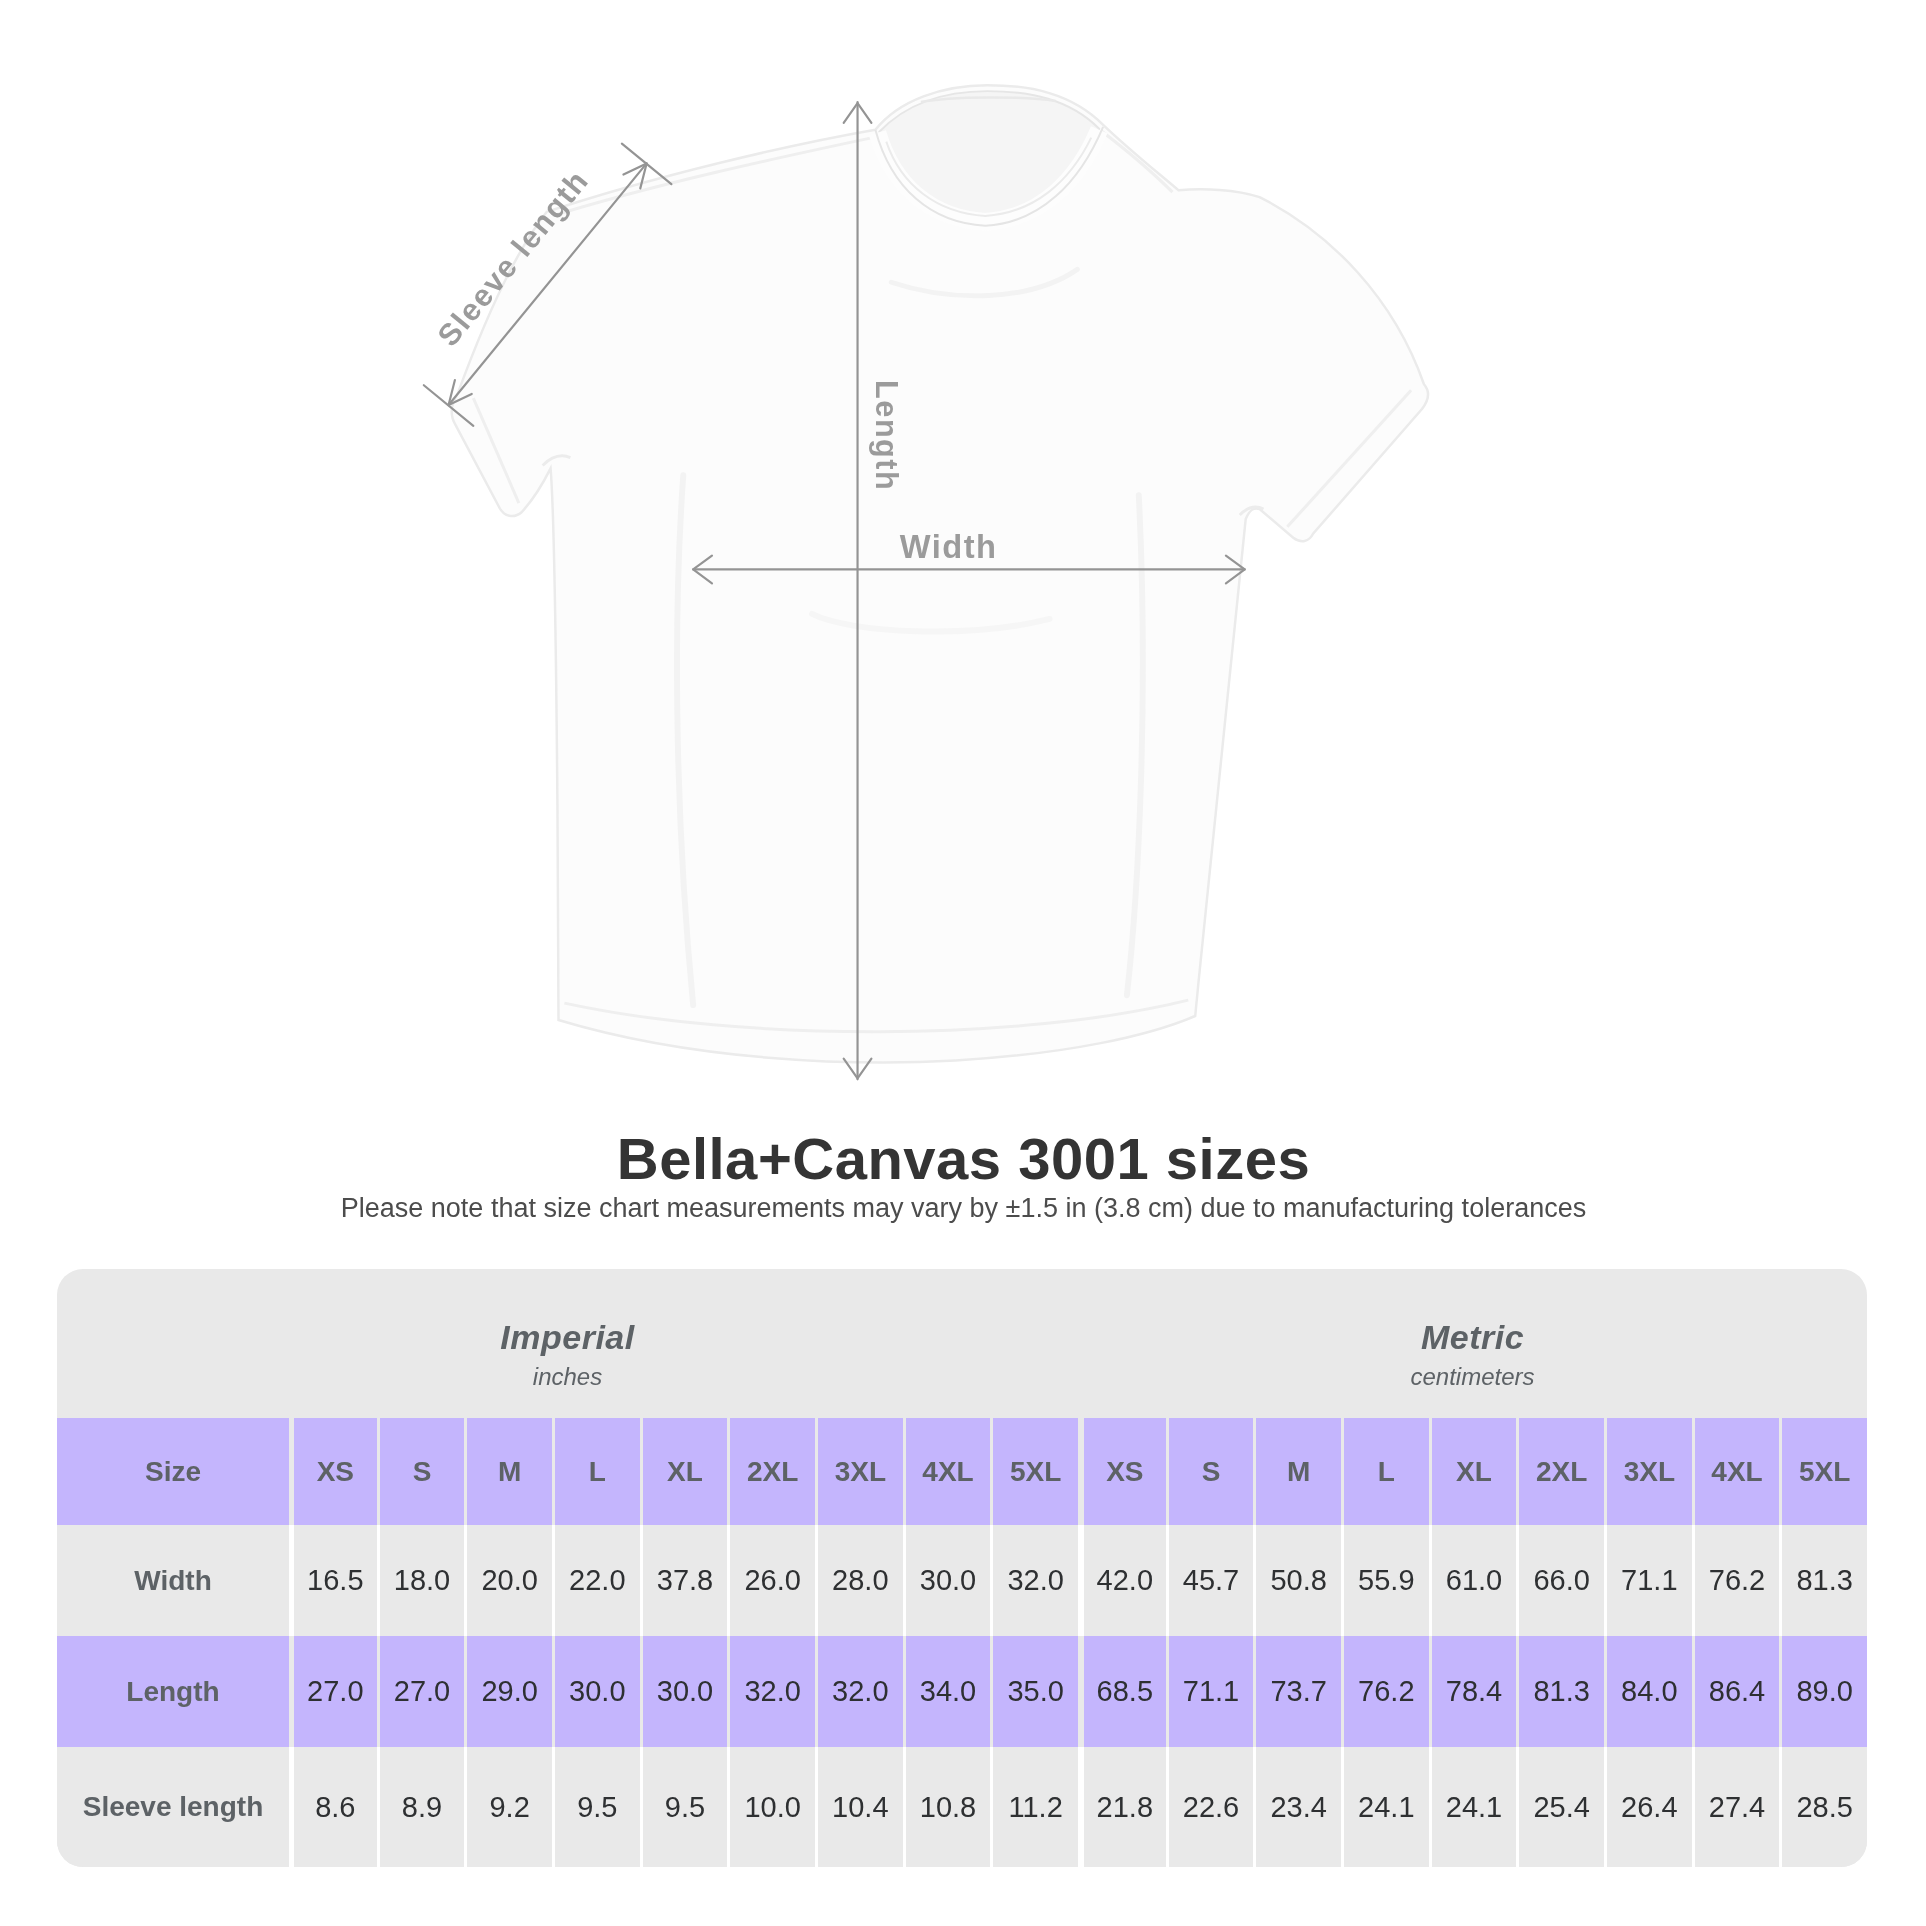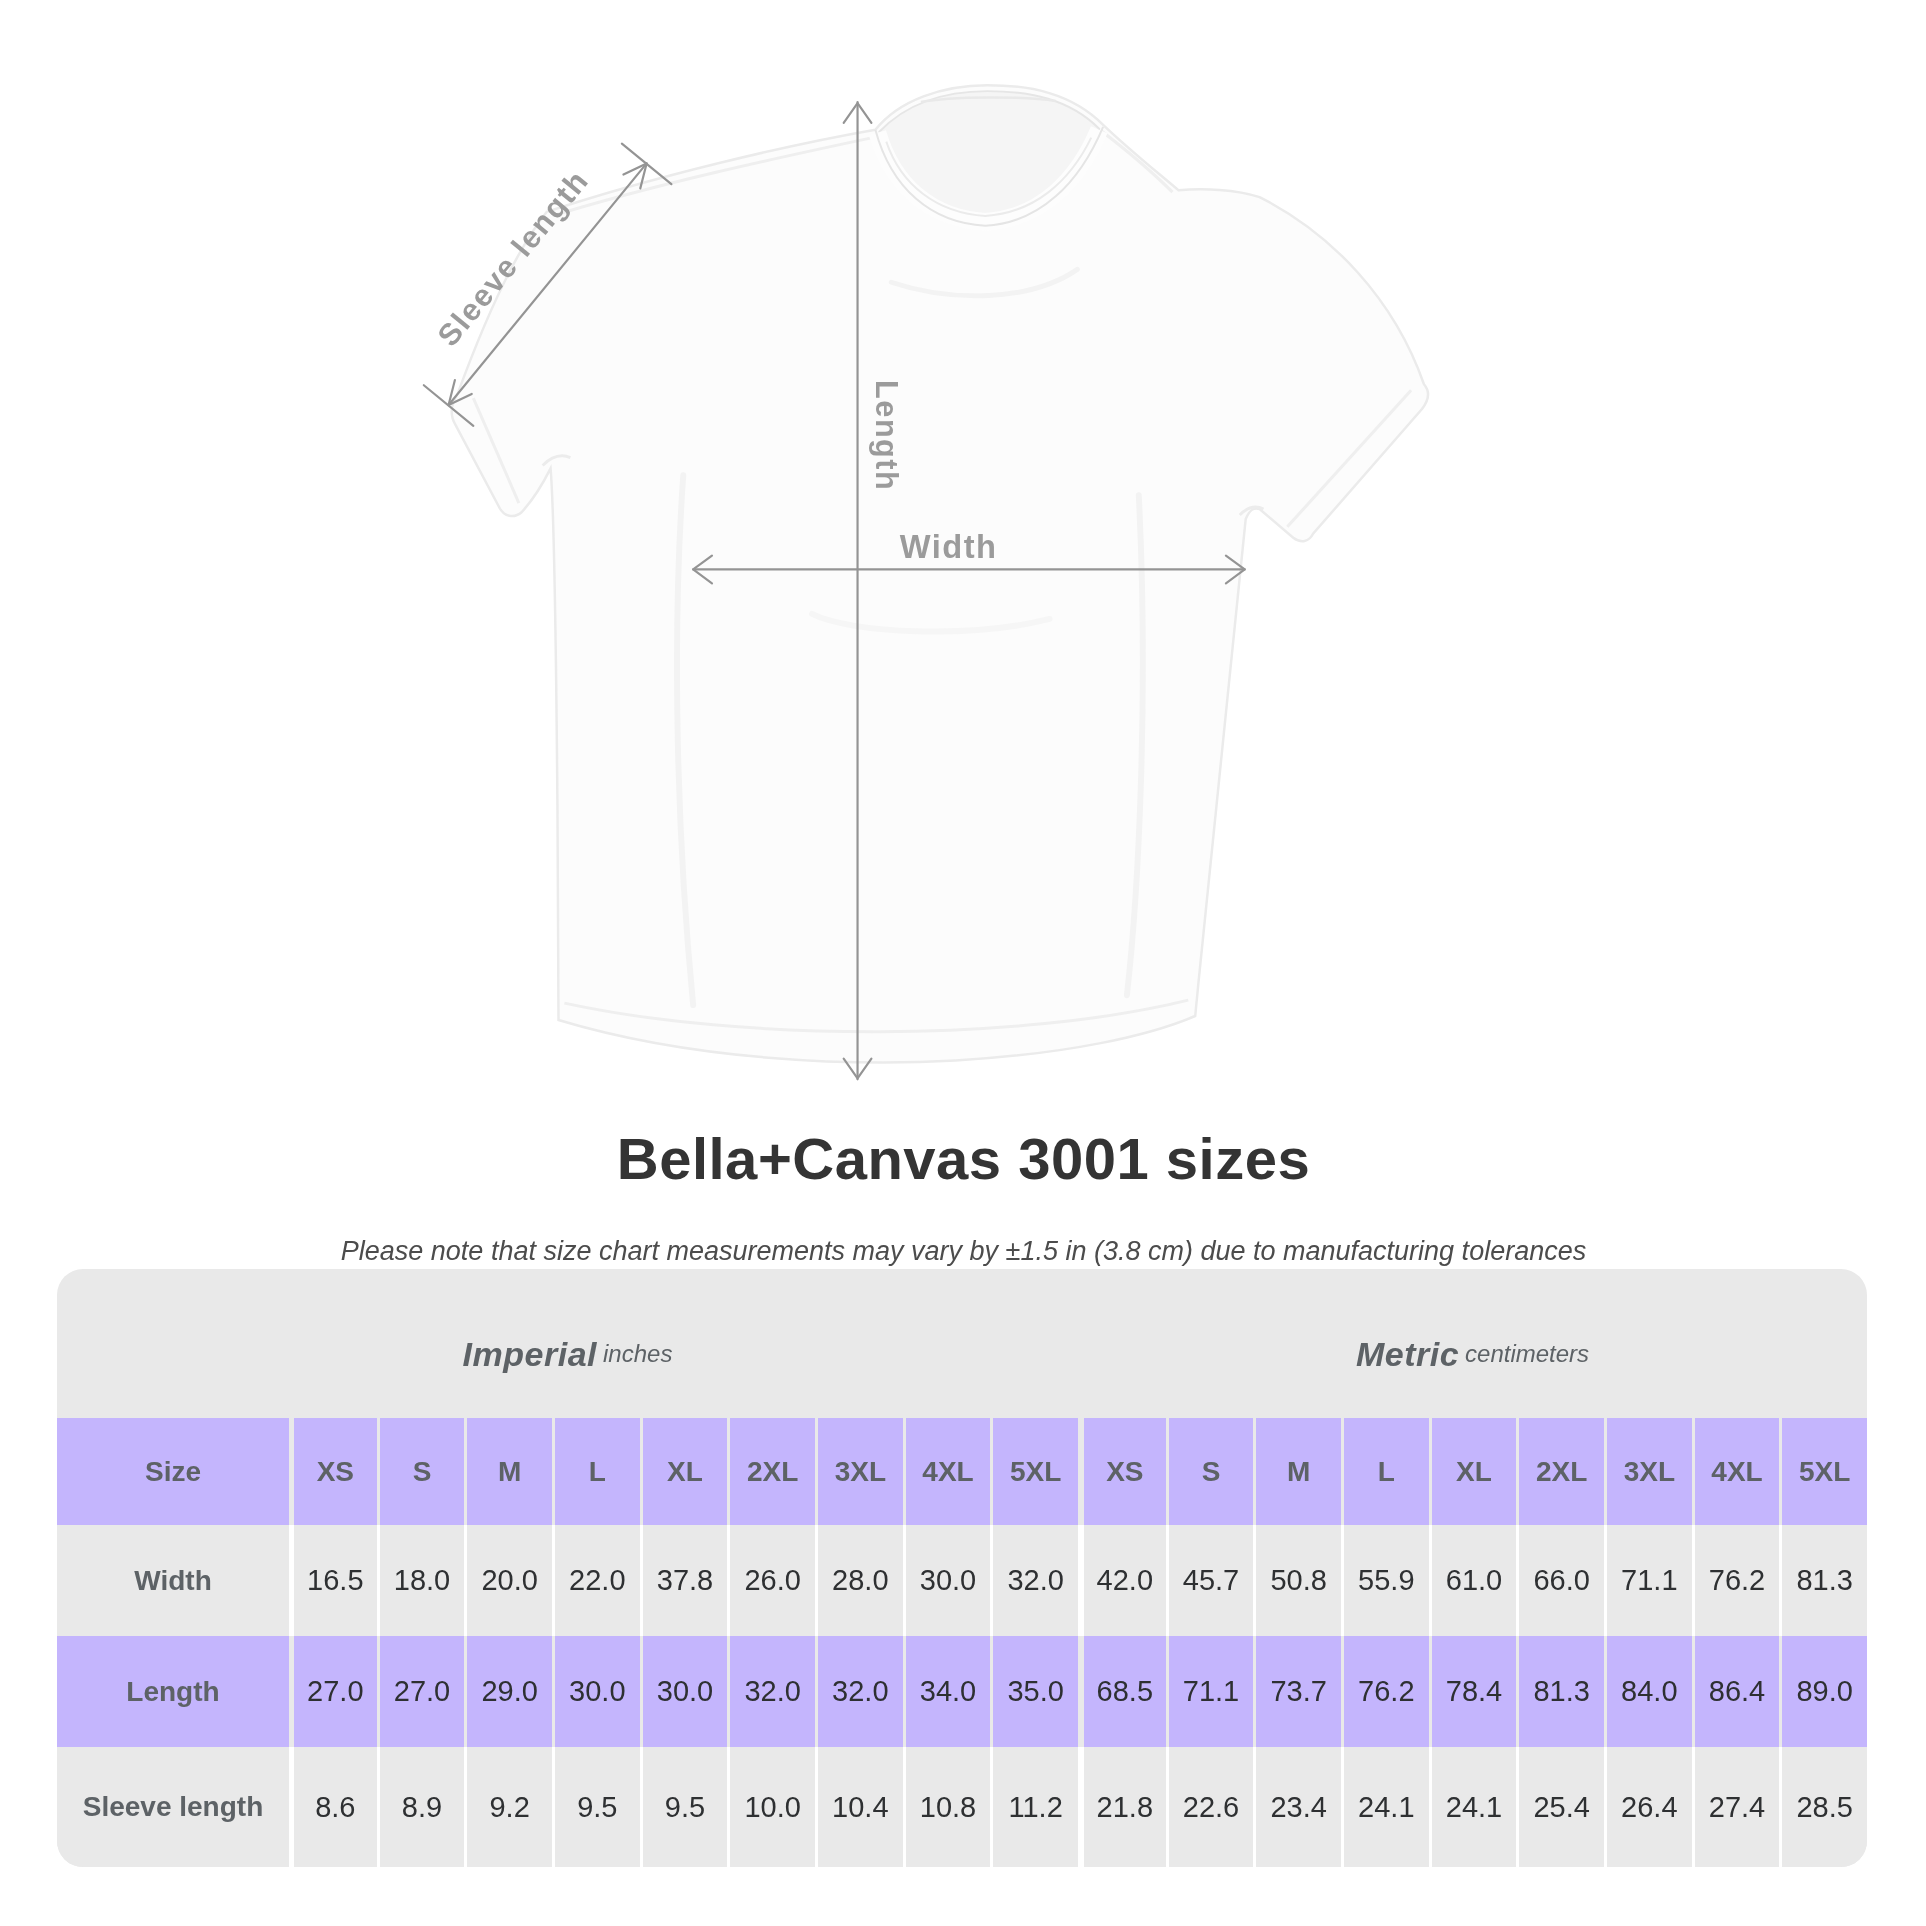--- a/index.html
+++ b/index.html
@@ -11,36 +11,36 @@
   .figure{position:absolute;left:0;top:0;width:1927px;height:1119px;}
   .figure svg{display:block;width:1927px;height:1119px;}
   .meas-label{fill:#9b9b9b;font-weight:bold;letter-spacing:1.5px;}
   .meas-stroke{stroke:#949494;stroke-width:2.2;fill:none;stroke-linecap:round;stroke-linejoin:round;}
   
   .page-title{
     position:absolute;left:0;top:1125px;width:1927px;text-align:center;
     font-size:58px;font-weight:bold;color:#343434;letter-spacing:0.5px;
   }
   .page-subtitle{
-    position:absolute;left:0;top:1236px;width:1927px;text-align:center;
-    font-size:27px;font-style:italic;color:#4c4c4c;
+    position:absolute;left:0;top:1193px;width:1927px;text-align:center;
+    font-size:27px;color:#4c4c4c;
   }
   
   .size-table{
     position:absolute;left:57px;top:1269px;width:1810px;height:598px;
     background:#e9e9e9;border-radius:26px;overflow:hidden;
     display:flex;flex-direction:column;
   }
   .trow{display:grid;grid-template-columns:232px repeat(18,1fr);}
   .row-band{height:149px;}
   .row-sizes{height:107px;}
   .row-w{height:111px;}
   .row-l{height:111px;}
   .row-s{flex:1;}
-  .band-cell{display:flex;flex-direction:row;align-items:center;justify-content:center;gap:6px;padding-top:21px;}
+  .band-cell{display:flex;flex-direction:column;align-items:center;justify-content:center;gap:6px;padding-top:21px;}
   .band-left{grid-column:1 / 11;}
   .band-right{grid-column:11 / 20;}
   .group-title{font-size:34px;font-weight:bold;font-style:italic;color:#5d6266;letter-spacing:0.5px;}
   .group-unit{font-size:24px;font-style:italic;color:#5d6266;}
   .c{display:flex;align-items:center;justify-content:center;}
   .r-white{--sep:#e9e9e9;}
   .r-white .c{background:#c4b5fd;}
   .r-gray{--sep:#ffffff;}
   .r-gray .c{background:#e9e9e9;}
   .trow .c + .c{border-left:3px solid var(--sep);}

